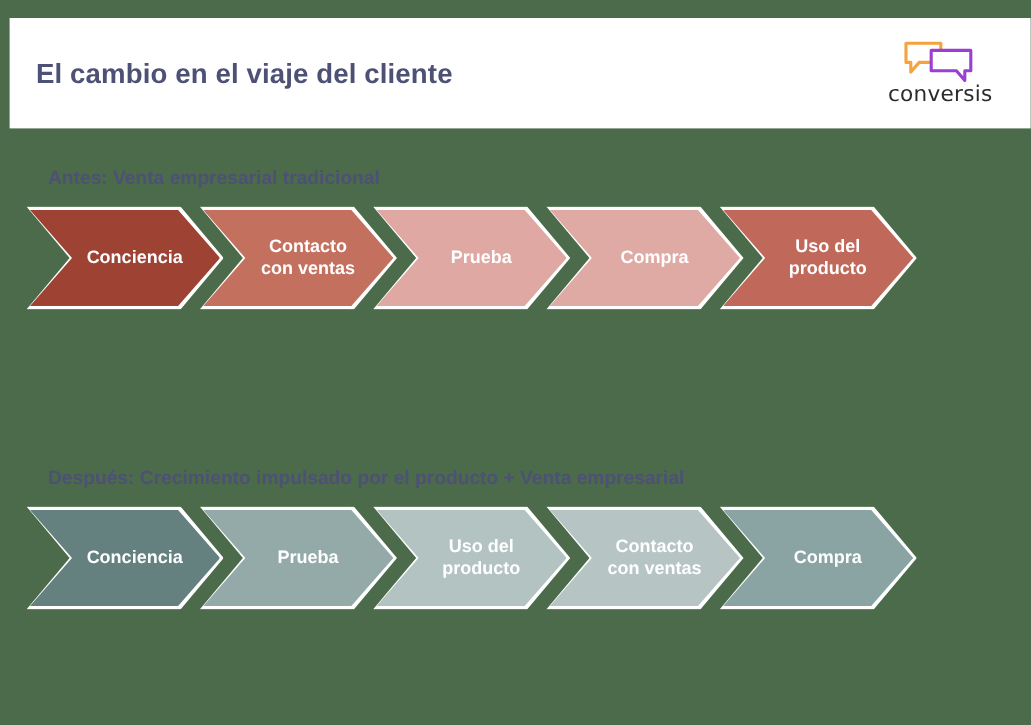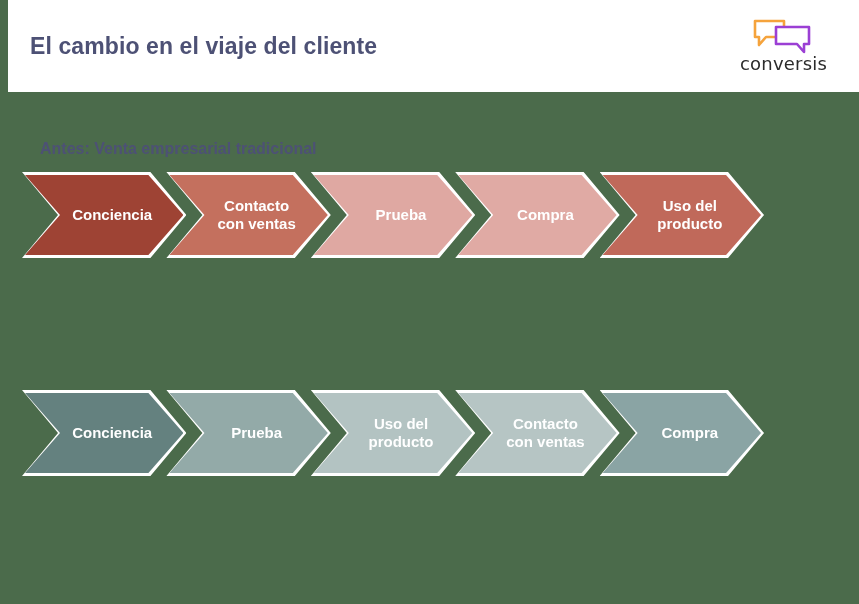--- a/index.html
+++ b/index.html
@@ -12,21 +12,21 @@
     background: #4b6b4b;
     font-family: "Liberation Sans", sans-serif;
     overflow: hidden;
     position: relative;
   }
 
   
   .header-card {
     position: absolute;
     left: 8px;
-    top: 0px;
+    top: 15px;
     width: 851px;
     height: 92px;
     background: #ffffff;
     box-sizing: border-box;
     display: flex;
     align-items: center;
     justify-content: space-between;
     padding: 0 22px 0 22px;
   }
   .page-title {
@@ -162,20 +162,21 @@
     <div class="chev" style="background: rgb(255, 255, 255);">
       <div class="chev-inner" style="background: rgb(192, 105, 90);">
         <div class="chev-label">Uso del
 producto</div>
       </div>
     </div>
   </div>
 </div>
 
 <div class="section" id="section-after">
+  <div class="section-label">Después: Crecimiento impulsado por el producto + Venta empresarial</div>
   <div class="flow">
     <div class="chev" style="background: rgb(255, 255, 255);">
       <div class="chev-inner" style="background: rgb(100, 129, 127);">
         <div class="chev-label">Conciencia</div>
       </div>
     </div>
     <div class="chev" style="background: rgb(255, 255, 255);">
       <div class="chev-inner" style="background: rgb(147, 170, 168);">
         <div class="chev-label">Prueba</div>
       </div>

